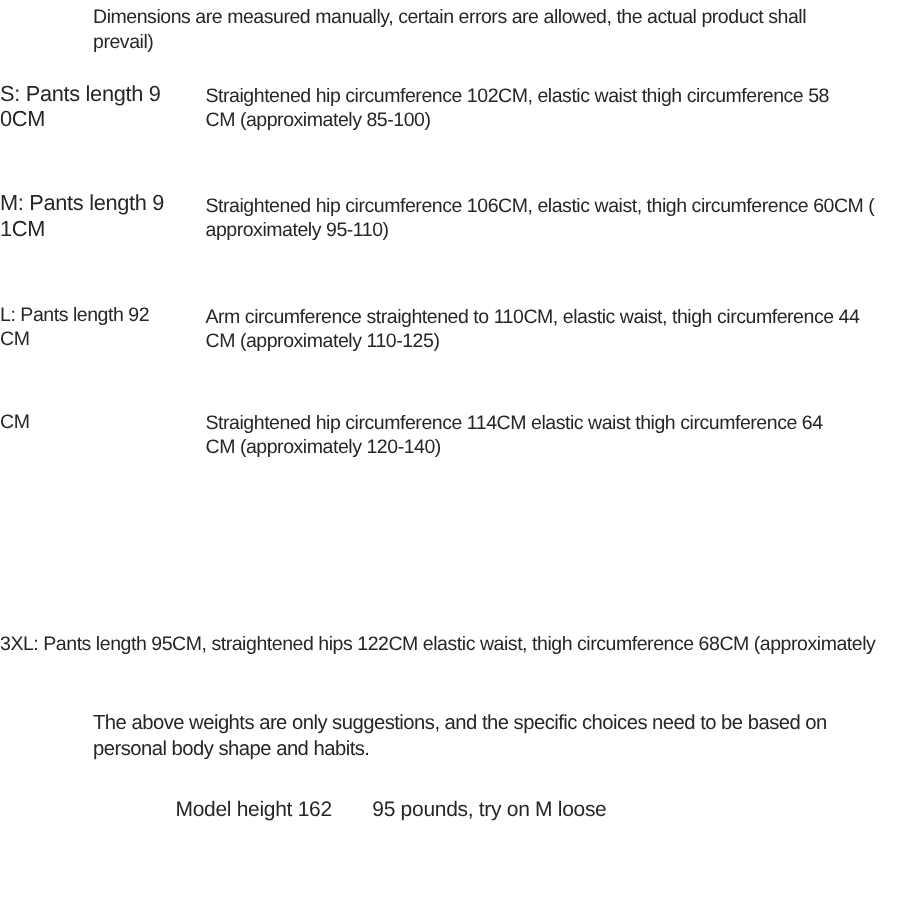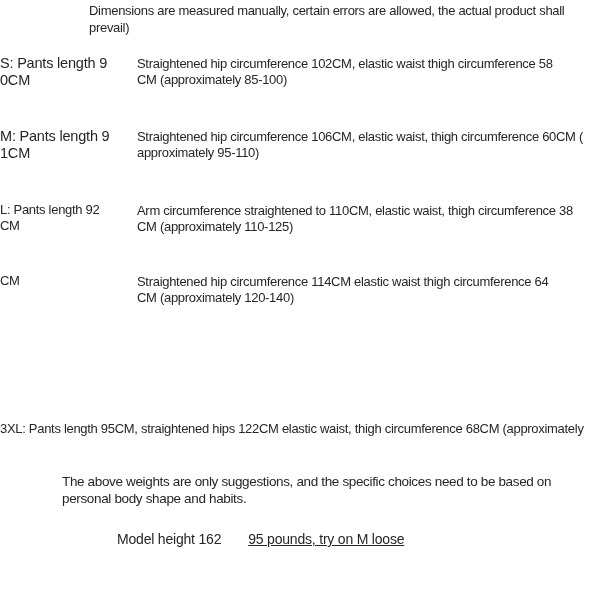--- a/index.html
+++ b/index.html
@@ -22,21 +22,20 @@
   }
   .line { white-space: nowrap; }
 
   .header {
     position: absolute;
     left: 62px;
     top: 3px;
     font-size: 13px;
     line-height: 16.5px;
     letter-spacing: -0.3px;
-    margin-left: 27px;
   }
 
   .size-row {
     position: absolute;
     left: 0;
     width: 600px;
   }
   .row-s  { top: 55px;  }
   .row-m  { top: 128px; }
   .row-l  { top: 202px; }
@@ -89,21 +88,21 @@
   }
 
   .model-row {
     position: absolute;
     left: 117px;
     top: 531px;
     font-size: 14px;
     letter-spacing: -0.2px;
     white-space: nowrap;
   }
-  .model-fit { margin-left: 27px; text-decoration: underline; }
+  .model-fit { margin-left: 27px; }
 </style>
 </head>
 <body style="background: rgb(255, 255, 255); color: rgb(38, 38, 38);">
 
 <div class="page">
 
   <div class="header">
     <div class="line">Dimensions are measured manually, certain errors are allowed, the actual product shall</div>
     <div class="line">prevail)</div>
   </div>
@@ -129,21 +128,21 @@
       <div class="line">approximately 95-110)</div>
     </div>
   </div>
 
   <div class="size-row row-l">
     <div class="size-label">
       <div class="line">L: Pants length 92</div>
       <div class="line">CM</div>
     </div>
     <div class="size-desc">
-      <div class="line">Arm circumference straightened to 110CM, elastic waist, thigh circumference 38</div>
+      <div class="line">Arm circumference straightened to 110CM, elastic waist, thigh circumference 44</div>
       <div class="line">CM (approximately 110-125)</div>
     </div>
   </div>
 
   <div class="size-row row-xl">
     <div class="size-label">
       <div class="line">CM</div>
     </div>
     <div class="size-desc">
       <div class="line">Straightened hip circumference 114CM elastic waist thigh circumference 64</div>

